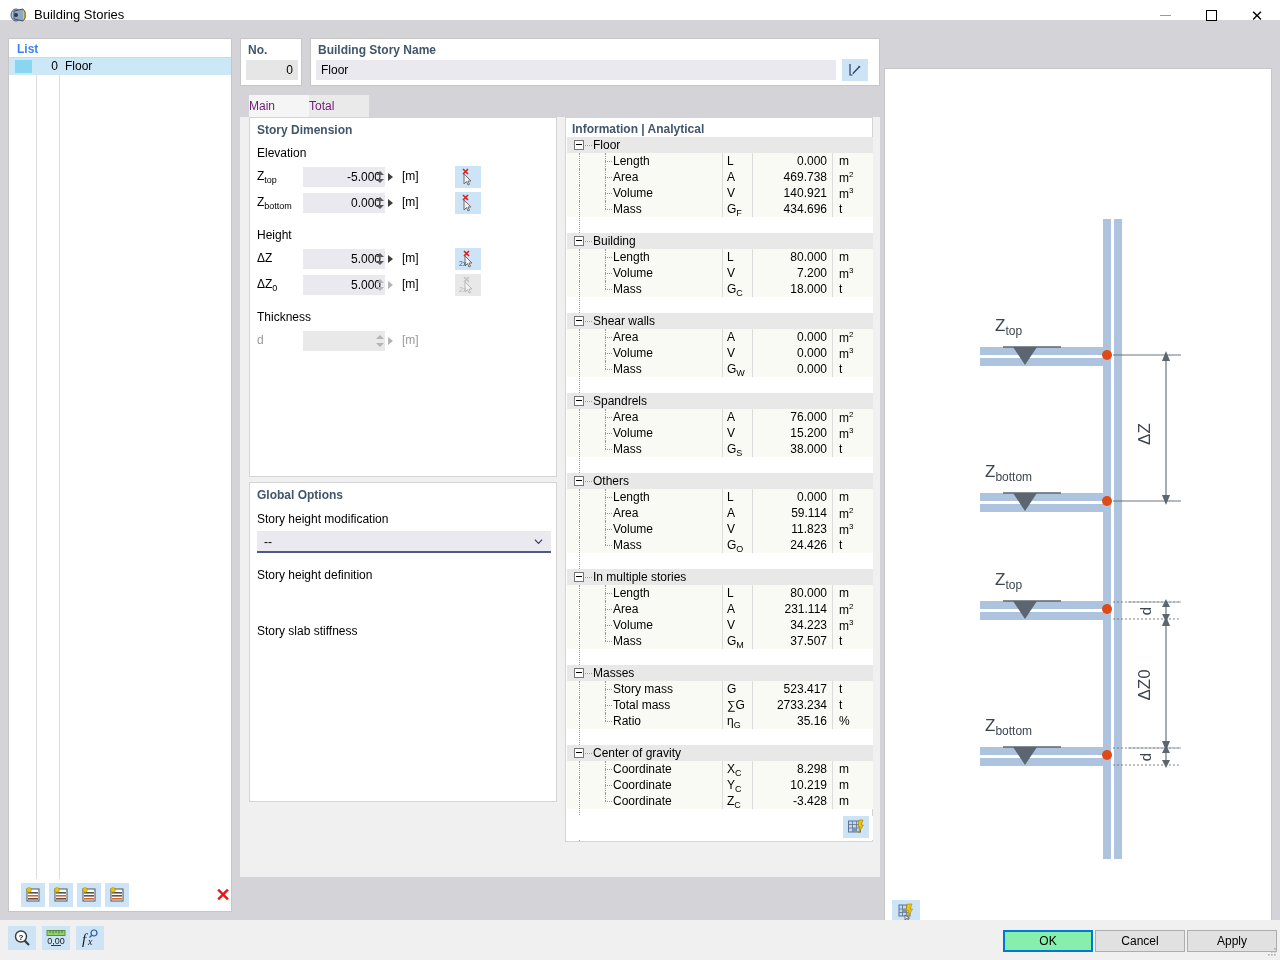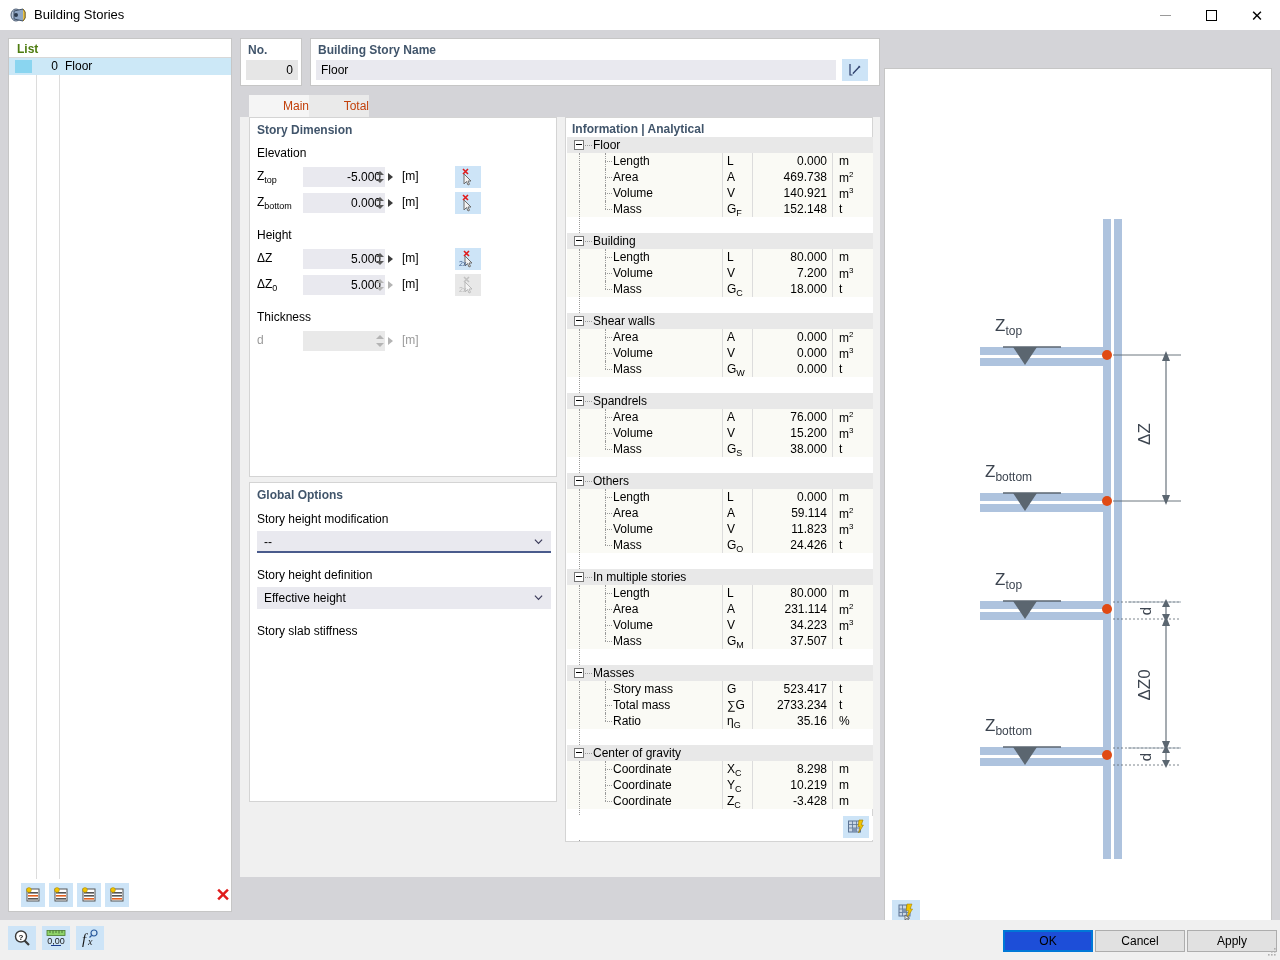--- a/index.html
+++ b/index.html
@@ -7,21 +7,21 @@
     margin: 0; padding: 0;
     width: 1280px; height: 960px;
     overflow: hidden;
     font-family: "Liberation Sans", sans-serif;
     font-size: 12px;
     color: #000;
     background: #d4d4d8;
   }
   
   #titlebar {
-    position: absolute; left:0; top:0; width:1280px; height:30px;
+    position: absolute; left:0; top:0; width:1280px; height:20px;
     background:#ffffff;
   }
   #title-icon {
     position:absolute; left:10px; top:6px; width:18px; height:18px;
   }
   #title-text {
     position:absolute; left:34px; top:7px;
     font-size:13px; color:#000;
   }
   .wbtn {
@@ -46,21 +46,21 @@
   #list-panel {
     position:absolute; left:8px; top:8px; width:224px; height:874px;
     background:#ffffff; border:1px solid #c6c6c6;
   }
   #list-header {
     position:absolute; left:0; top:0; width:222px; height:19px;
     background:#ffffff; border-bottom:1px solid #d8d8d8;
   }
   #list-header-label {
     position:absolute; left:8px; top:3px;
-    font-size:12px; font-weight:bold; color:#4d7c0f;
+    font-size:12px; font-weight:bold; color:#3b82f6;
   }
   #list-col1 { position:absolute; left:0; top:19px; width:28px; height:840px; border-right:1px solid #dcdcdc;}
   #list-col2 { position:absolute; left:28px; top:19px; width:23px; height:840px; border-right:1px solid #dcdcdc;}
   #list-row {
     position:absolute; left:0; top:19px; width:222px; height:17px;
     background:#cce8f7;
   }
   #list-row-swatch {
     position:absolute; left:6px; top:2px; width:17px; height:13px;
     background:#8ad5f0;
@@ -110,21 +110,21 @@
   }
   #name-edit-btn {
     position:absolute; left:531px; top:20px; width:26px; height:22px;
     background:#cde4f7; display:flex; align-items:center; justify-content:center;
   }
 
   
   #tabs { position:absolute; left:0; top:57px; width:640px; height:22px; }
   .tab {
     position:absolute; top:0; height:22px; line-height:22px;
-    text-align:right; font-size:12px; color:#c2410c;
+    text-align:left; font-size:12px; color:#701a75;
   }
   #tab-main { left:9px; width:60px; background:#f5f5f5; }
   #tab-total { left:69px; width:60px; background:#eaeaea; }
 
   #tab-content {
     position:absolute; left:0; top:79px; width:640px; height:760px;
     background:#f0f0f0;
   }
 
   
@@ -274,21 +274,21 @@
     position:absolute; top:6px; width:28px; height:24px;
     background:#cde4f7; display:flex; align-items:center; justify-content:center;
   }
   #sb1 { left:8px; } #sb2 { left:42px; } #sb3 { left:76px; }
   .dlg-btn {
     position:absolute; top:10px; height:22px; width:90px;
     background:#e1e1e1; border:1px solid #adadad;
     font-size:12px; line-height:20px; text-align:center; color:#000;
     font-family:"Liberation Sans", sans-serif;
   }
-  #btn-ok { left:1003px; border:2px solid #0078d7; background:#1d4ed8; line-height:18px;}
+  #btn-ok { left:1003px; border:2px solid #0078d7; background:#86efac; line-height:18px;}
   #btn-cancel { left:1095px; }
   #btn-apply { left:1187px; }
   #grip { position:absolute; right:3px; bottom:3px; width:10px; height:10px; }
 </style>
 </head>
 <body>
 
 <div id="titlebar">
   <svg id="title-icon" viewBox="0 0 18 18">
     <ellipse cx="6" cy="9" rx="5" ry="6" fill="#b9c7da" stroke="#4a5b72" stroke-width="1"></ellipse>
@@ -488,26 +488,20 @@
 
         <div class="fld-label" style="left:7px; top:29px;">Story height modification</div>
         <div class="combo focus" style="left:7px; top:48px; width:294px;">
           <span>--</span>
           <svg class="chev" viewBox="0 0 10 10">
               <path d="M1 3 L5 7 L9 3" fill="none" stroke="#3a3a5a" stroke-width="1.3"></path>
             </svg>
         </div>
 
         <div class="fld-label" style="left:7px; top:85px;">Story height definition</div>
-        <div class="combo" style="left:7px; top:104px; width:294px;">
-          <span>Effective height</span>
-          <svg class="chev" viewBox="0 0 10 10">
-              <path d="M1 3 L5 7 L9 3" fill="none" stroke="#3a3a5a" stroke-width="1.3"></path>
-            </svg>
-        </div>
 
         <div class="fld-label" style="left:7px; top:141px;">Story slab stiffness</div>
       </div>
 
       <div id="info-panel">
         <div id="info-title">Information | Analytical</div>
         <div id="info-tree">
           <div class="left-rail"></div>
         <div class="grouprow">
               <span class="exp"></span>
@@ -552,21 +546,21 @@
             </div>
             <div class="itemrow">
               <span class="vline"></span>
               <span class="vline2" style="height:8px"></span>
               <span class="hline"></span>
               <span class="col-sep1" style="height:16px"></span>
               <span class="col-sep2" style="height:16px"></span>
               <span class="col-sep3" style="height:16px"></span>
               <span class="iname">Mass</span>
               <span class="isym">G<span class="sub">F</span></span>
-              <span class="ival">152.148</span>
+              <span class="ival">434.696</span>
               <span class="iunit">t</span>
             </div>
             <div class="spacerrow"></div>
             <div class="grouprow">
               <span class="exp"></span>
               <span class="dots"></span>
               <span class="gname">Building</span>
             </div>
             <div class="itemrow">
               <span class="vline"></span>

